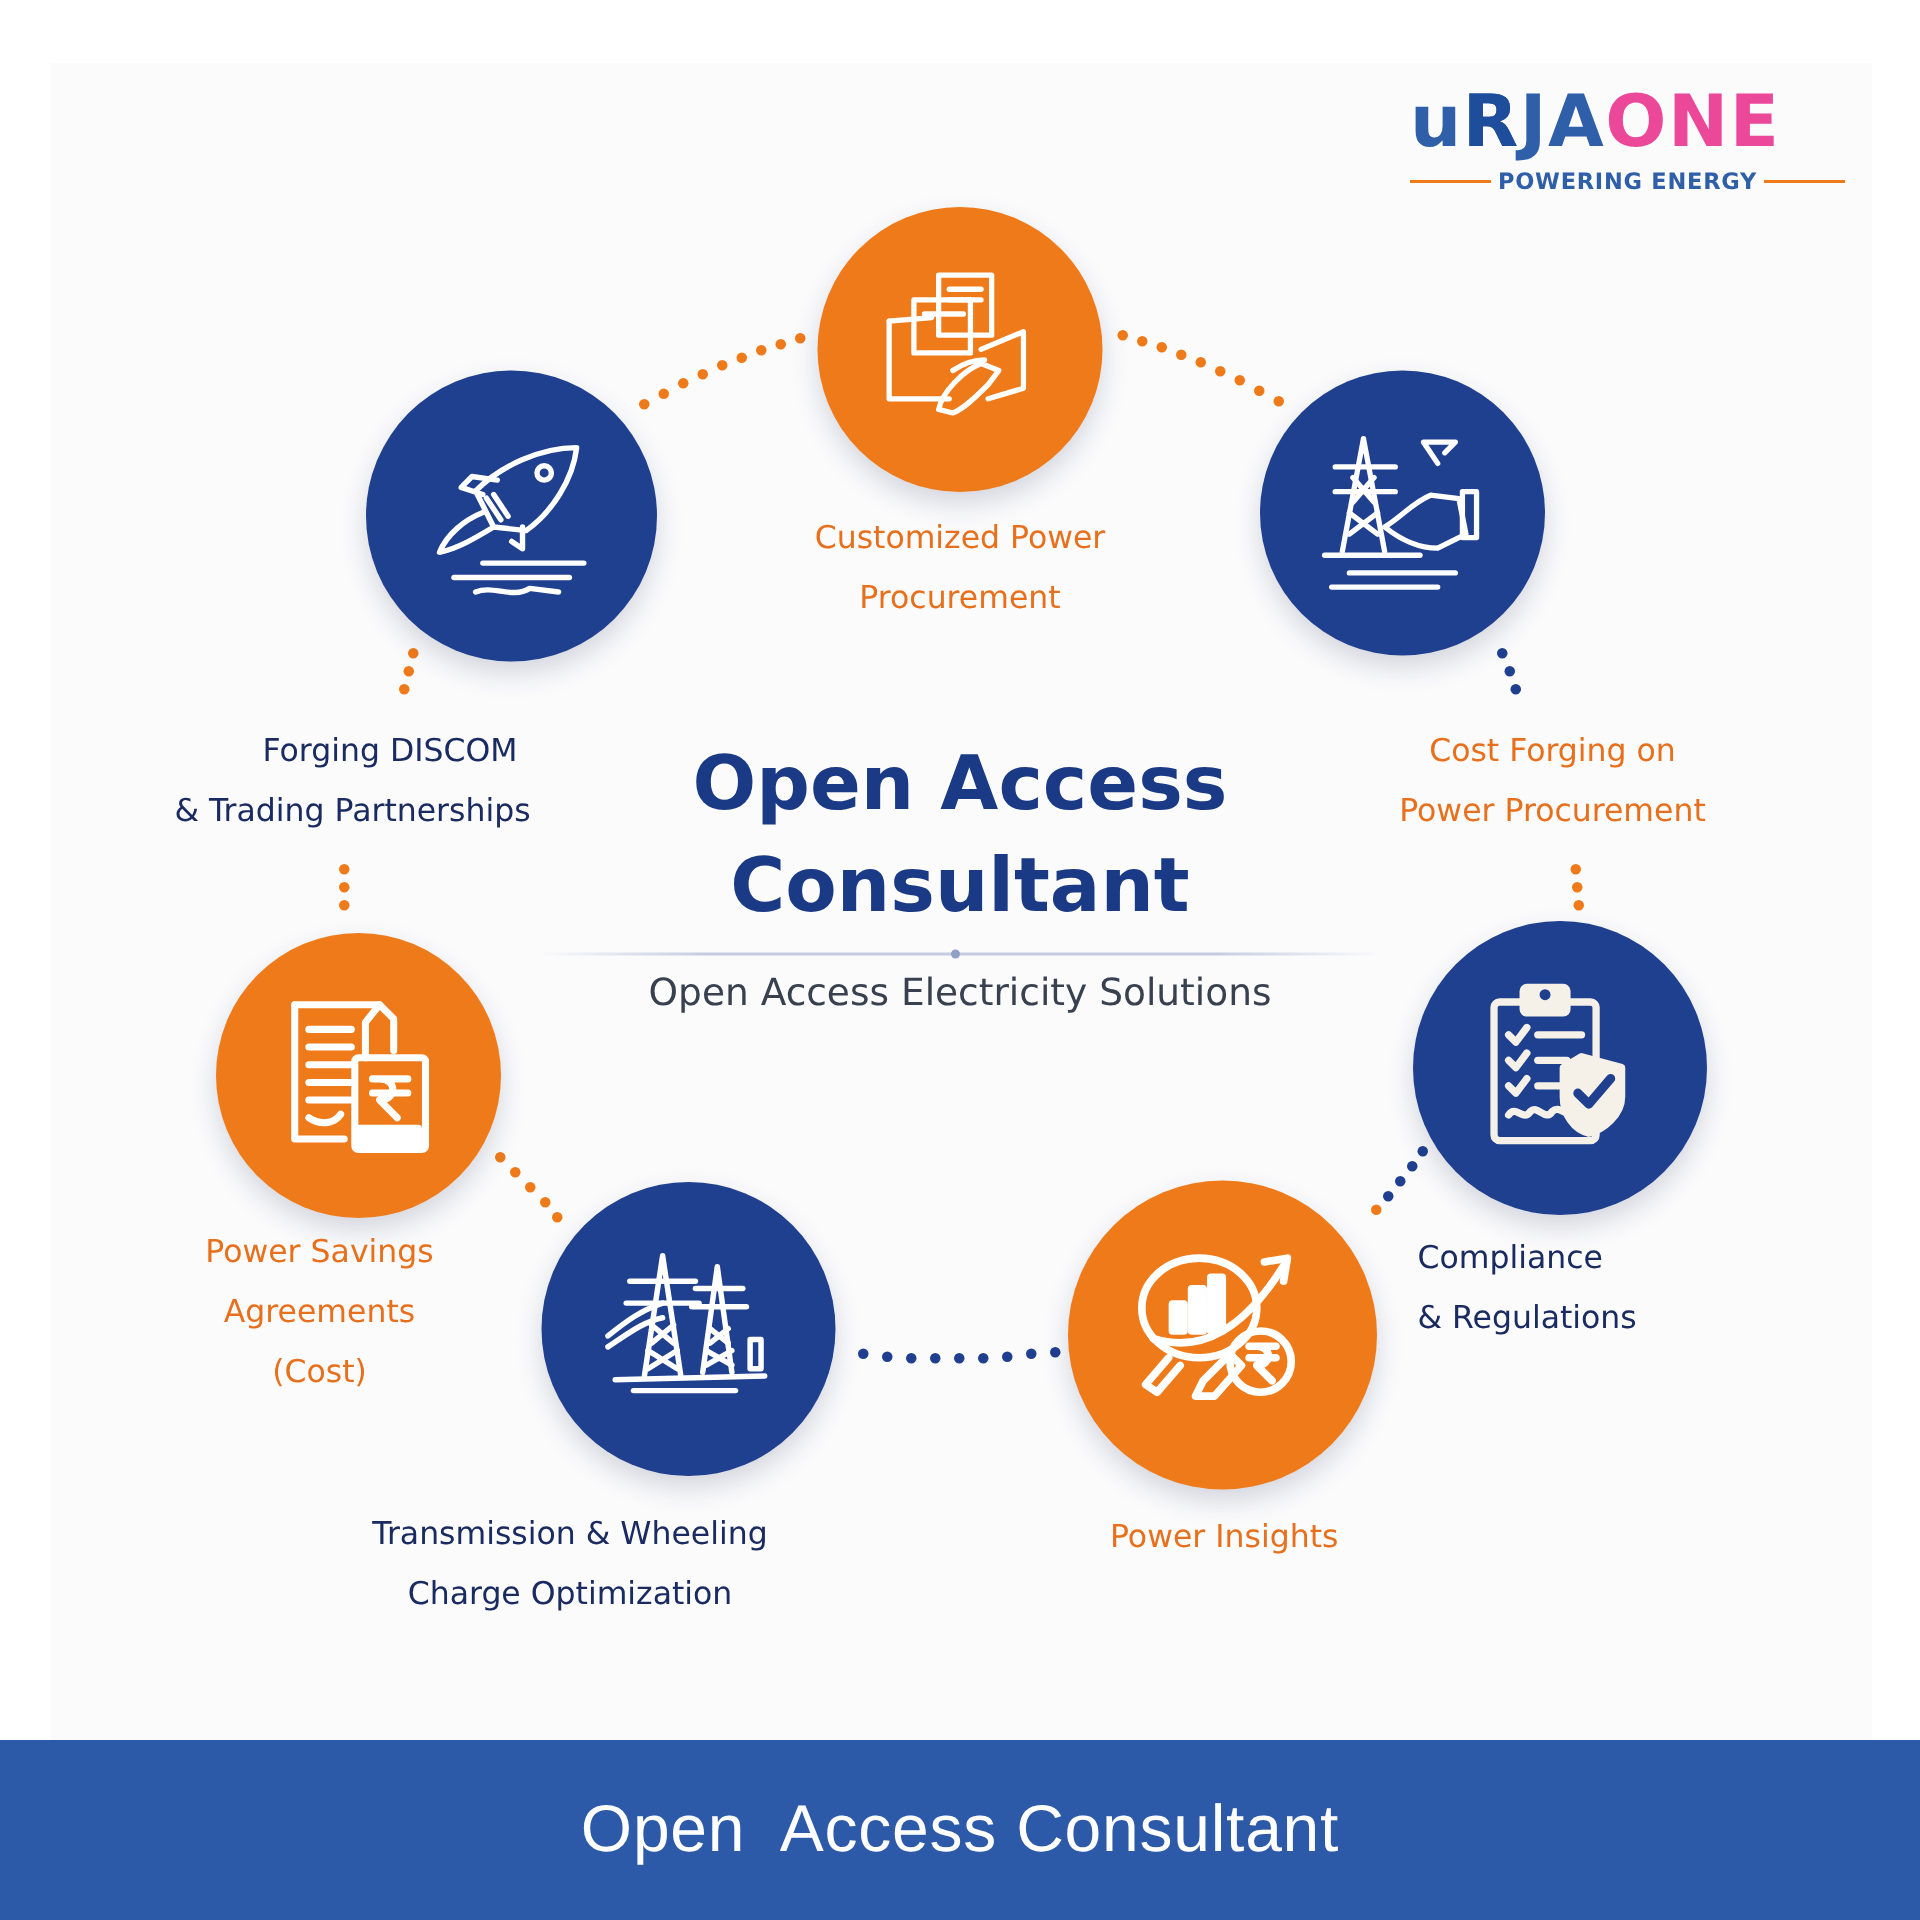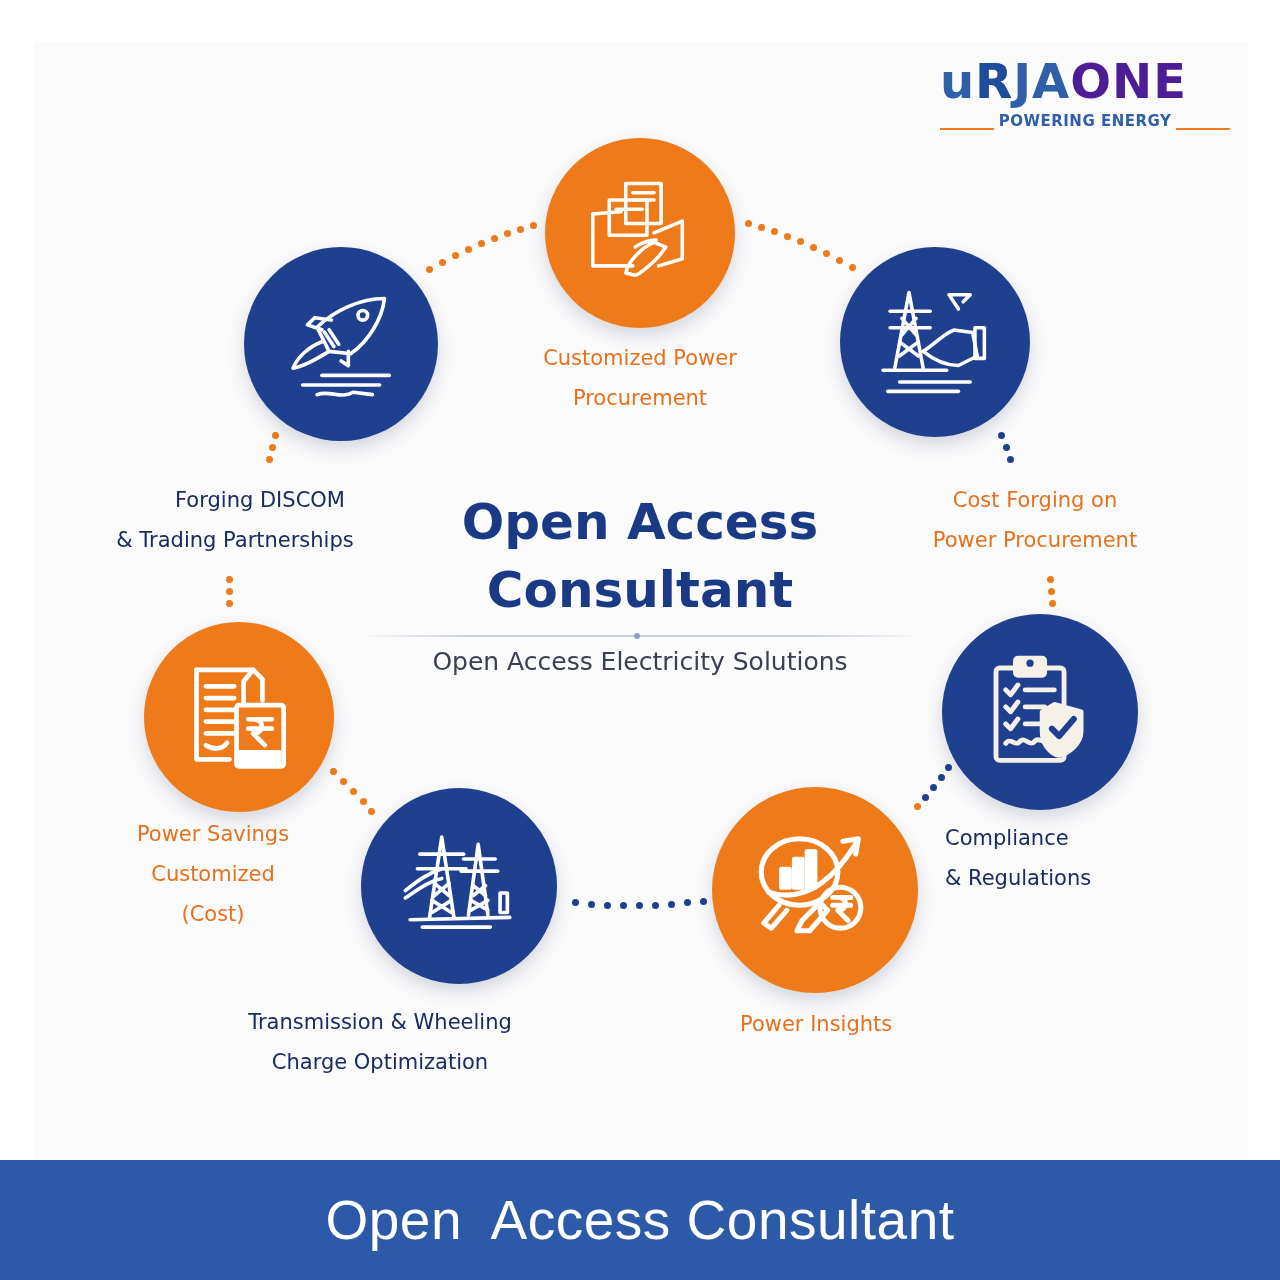--- a/index.html
+++ b/index.html
@@ -11,22 +11,22 @@
     background: #fbfbfc;
   }
 
   
   .logo { position: absolute; left: 940px; top: 52px; width: 290px; height: 80px; }
   .logo-word { position: absolute; left: 0; top: 0; height: 54px; display: flex; align-items: flex-end;
     font-family: "DejaVu Sans", sans-serif; font-weight: bold; font-size: 48px; line-height: 50px; letter-spacing: 1px; }
   .logo-u { color: #2f5fa8; }
   .logo-r { color: #1e4d9c; background: linear-gradient(90deg,#2a5aa8 0%,#1d468f 50%,#2a5aa8 100%); -webkit-background-clip: text; background-clip: text; }
   .logo-ja { color: #2f5fa8; }
-  .logo-one { color: #4c1d95; }
-  .logo-tag { position: absolute; left: 0; top: 60px; width: 290px; display: flex; align-items: flex-end; gap: 5px; }
+  .logo-one { color: #ec4899; }
+  .logo-tag { position: absolute; left: 0; top: 60px; width: 290px; display: flex; align-items: center; gap: 5px; }
   .logo-tag .line { flex: 1; height: 2px; background: #ee7a1c; }
   .logo-tag span.txt { color: #2f5fa8; font-weight: bold; font-size: 15px; letter-spacing: 0.5px; }
 
   
   .node { position: absolute; border-radius: 50%;
     box-shadow: 0 8px 18px rgba(40,50,90,0.18); display: flex; align-items: center; justify-content: center; }
   .node.orange { background: #ef7a1a; }
   .node.blue { background: #1f3f8f; }
   .node svg { width: 62%; height: 62%; }
 
@@ -46,21 +46,21 @@
     color: #39404f; font-size: 25px; line-height: 36px; }
 
   
   .dot { position: absolute; width: 7px; height: 7px; border-radius: 50%; }
   .dot.o { background: #ef7a1a; }
   .dot.b { background: #1f3f8f; }
 
   
   .banner { position: absolute; left: 0; top: 1160px; width: 1280px; height: 120px; background: #2c5aa8;
     display: flex; align-items: center; justify-content: center; }
-  .banner-text { color: #ffffff; font-family: "Liberation Sans", sans-serif; font-size: 55px; font-weight: normal; white-space: pre; letter-spacing: 0.5px; }
+  .banner-text { color: #ffffff; font-family: "Liberation Sans", sans-serif; font-size: 44px; font-weight: normal; white-space: pre; letter-spacing: 0.5px; }
 </style>
 </head>
 <body>
 
 <div class="panel"></div>
 
 <div class="logo">
   <div class="logo-word">
     <span class="logo-u">u</span>
       <span class="logo-r">R</span>
@@ -244,21 +244,21 @@
       <line x1="22" y1="54" x2="46" y2="54"></line>
       <line x1="22" y1="64" x2="46" y2="64"></line>
     <path d="M22 74 C28 78 36 78 40 72"></path>
     <rect x="48" y="40" width="40" height="52" rx="2"></rect>
     <path d="M58 52 L78 52 M58 60 L78 60 M62 52 C72 52 72 64 62 64 L72 74"></path>
     <rect x="50" y="80" width="34" height="10" fill="#fff"></rect>
   </svg>
 </div>
 <div class="label orange" style="left:78px;top:814px;width:270px">
   <span>Power Savings</span>
-  <span>Customized</span>
+  <span>Agreements</span>
   <span>(Cost)</span>
 </div>
 
 <div class="node blue" style="left:244px;top:247px;width:194px;height:194px">
   <svg viewBox="0 0 100 100" fill="none" stroke="#fff" stroke-width="3" stroke-linecap="round" stroke-linejoin="round">
     <path d="M30 36 C44 22 66 12 86 12 C84 30 72 48 58 58 L40 56 Z"></path>
     <circle cx="68" cy="26" r="4"></circle>
     <path d="M34 38 L22 34 L28 28 L42 30"></path>
     <path d="M56 56 L56 68 L50 64"></path>
     <path d="M36 40 L44 52 M40 38 L48 50"></path>

